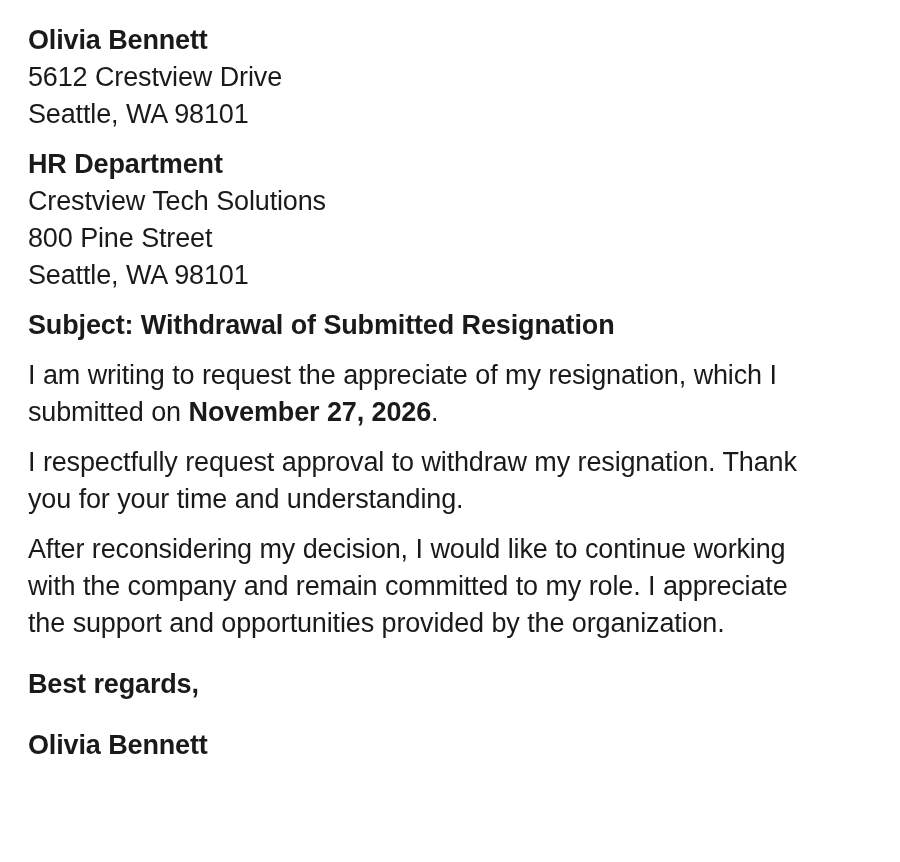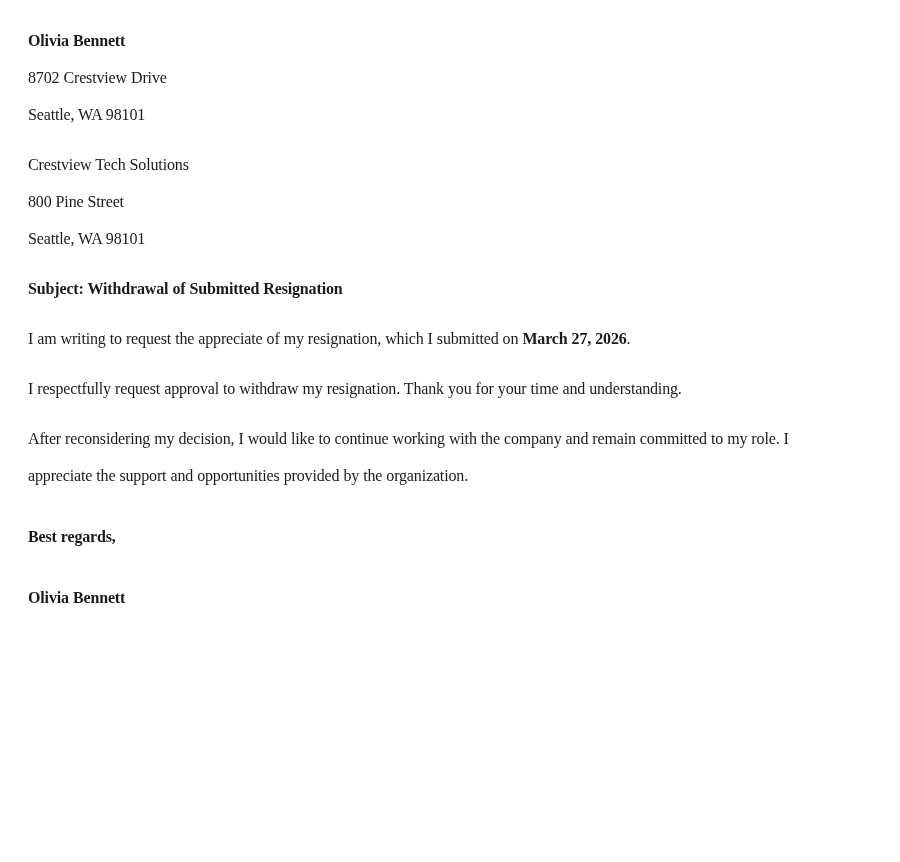--- a/index.html
+++ b/index.html
@@ -26,29 +26,28 @@
     padding: 22px 0 0 0;
   }
 
   .letter {
     width: 794px;
     margin-left: 28px;
   }
 
   
   .block {
-    font-size: 16px;
+    font-size: 27px;
     line-height: 37px;
     letter-spacing: -0.15px;
     word-spacing: 0.2px;
     margin: 0;
     padding: 0;
     text-align: left;
     font-weight: 400;
-    font-family: Liberation Serif, serif;
   }
 
   
   .block + .block {
     margin-top: 13px;
   }
 
   .bold {
     font-weight: 700;
     margin-top: 24px;
@@ -84,35 +83,36 @@
   }
 </style>
 </head>
 <body>
 
 <div class="page">
   <div class="letter">
 
     <div class="block group">
       <span class="line sender-name">Olivia Bennett</span>
-      <span class="line">8702 Crestview Drive</span>
+      <span class="line">5612 Crestview Drive</span>
       <span class="line">Seattle, WA 98101</span>
     </div>
 
 
     <div class="block group">
+      <span class="line recipient-name">HR Department</span>
       <span class="line">Crestview Tech Solutions</span>
       <span class="line">800 Pine Street</span>
       <span class="line">Seattle, WA 98101</span>
     </div>
 
     <div class="block subject">Subject: Withdrawal of Submitted Resignation</div>
 
 
-    <div class="block"><span>I am writing to request the appreciate of my resignation, which I submitted on </span><span class="inline-bold">March 27, 2026</span><span>.</span></div>
+    <div class="block"><span>I am writing to request the appreciate of my resignation, which I submitted on </span><span class="inline-bold">November 27, 2026</span><span>.</span></div>
 
     <div class="block">I respectfully request approval to withdraw my resignation. Thank you for your time and understanding.</div>
 
     <div class="block">After reconsidering my decision, I would like to continue working with the company and remain committed to my role. I appreciate the support and opportunities provided by the organization.</div>
 
     <div class="block group">
       <span class="line bold">Best regards,</span>
       <span class="line bold">Olivia Bennett</span>
     </div>
 

